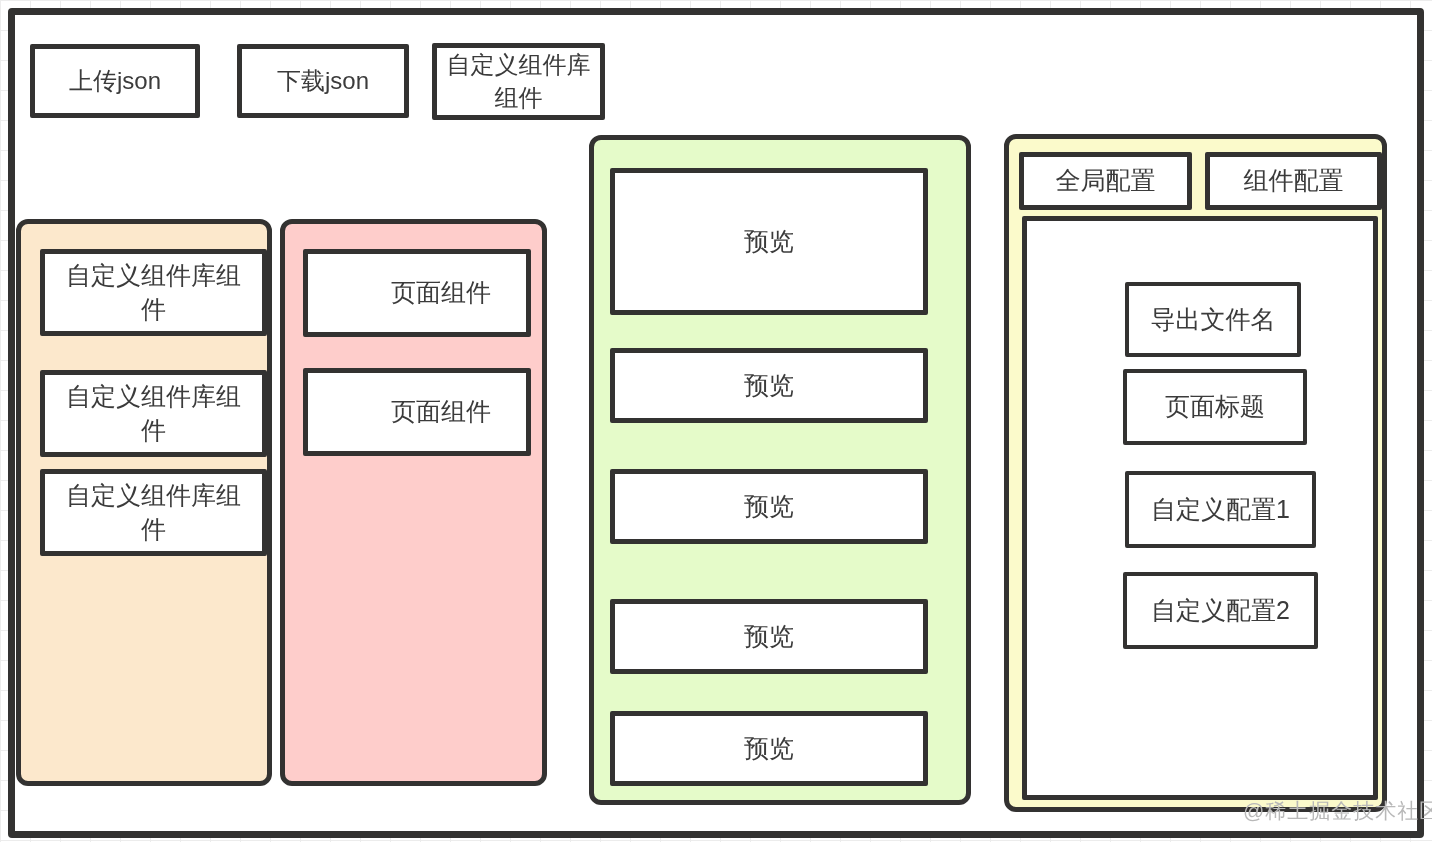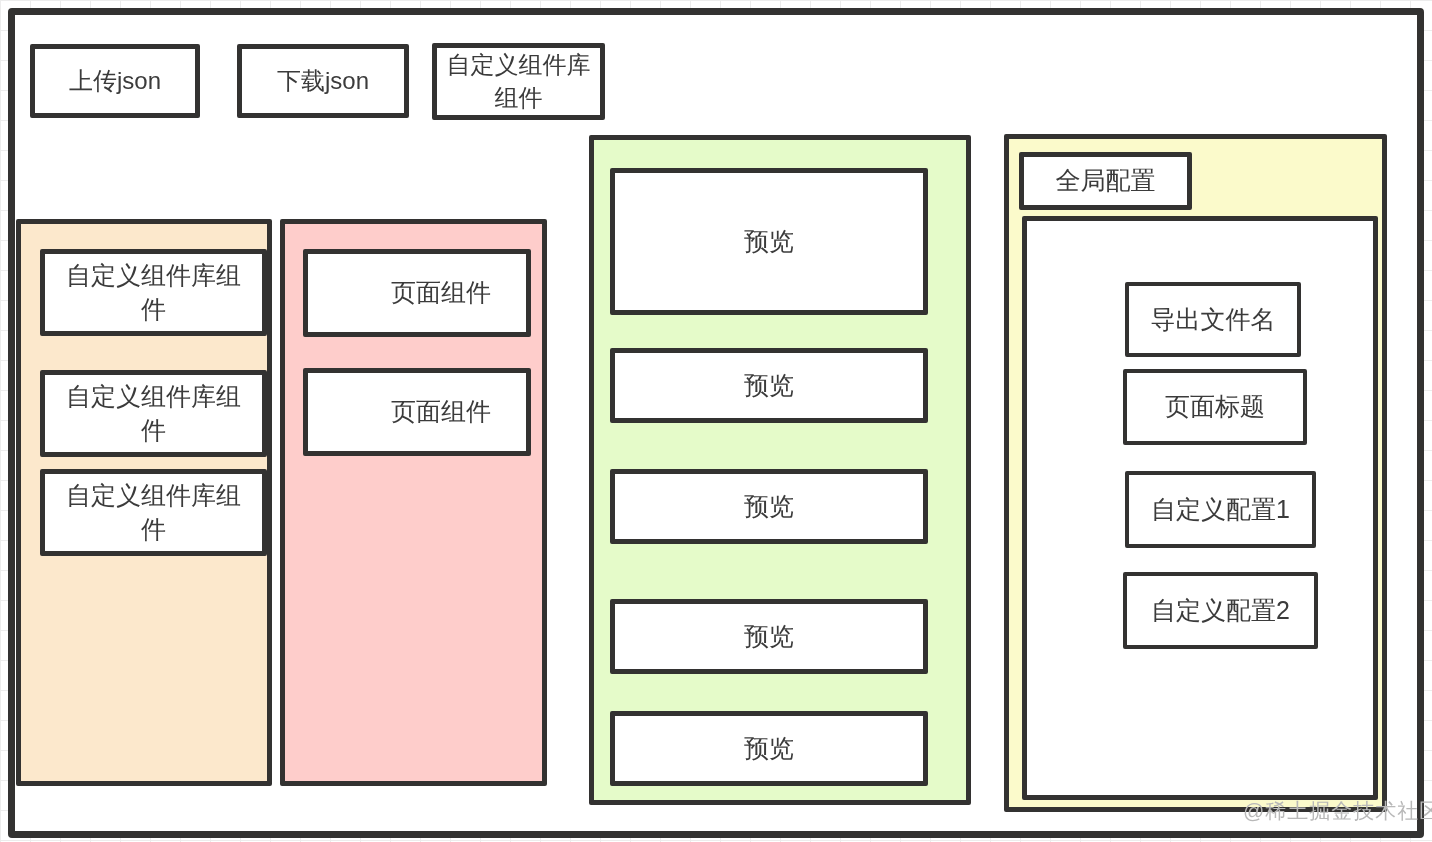--- a/index.html
+++ b/index.html
@@ -22,21 +22,21 @@
       linear-gradient(to right, var(--grid-line) 1px, transparent 1px),
       linear-gradient(to bottom, var(--grid-line) 1px, transparent 1px);
     background-size:30px 30px;
   }
   .frame{
     position:absolute;left:8px;top:8px;width:1402px;height:816px;
     background:#ffffff;border:7px solid var(--line);border-radius:4px;
   }
   .panel{
     position:absolute;box-sizing:border-box;
-    border:5px solid var(--line);border-radius:2px;
+    border:5px solid var(--line);border-radius:12px;
   }
   .box{
     position:absolute;box-sizing:border-box;
     border:5px solid var(--line);border-radius:2px;background:var(--box-bg);
     display:flex;align-items:center;justify-content:center;text-align:center;
     font-size:25px;line-height:1.35;color:var(--text);
   }
   
   .btn{cursor:pointer;font-size:24px;}
   .btn-upload{left:30px;top:44px;width:170px;height:74px;}
@@ -103,20 +103,21 @@
 <div class="panel panel-preview">
   <div class="box prev-item i0">预览</div>
   <div class="box prev-item i1">预览</div>
   <div class="box prev-item i2">预览</div>
   <div class="box prev-item i3">预览</div>
   <div class="box prev-item i4">预览</div>
 </div>
 
 <div class="panel panel-config">
   <div class="box tab tab-global">全局配置</div>
+  <div class="box tab tab-component">组件配置</div>
   <div class="config-inner">
     <div class="box field f0">导出文件名</div>
     <div class="box field f1">页面标题</div>
     <div class="box field f2">自定义配置1</div>
     <div class="box field f3">自定义配置2</div>
   </div>
 </div>
 
 <div class="watermark">@稀土掘金技术社区</div>
 

